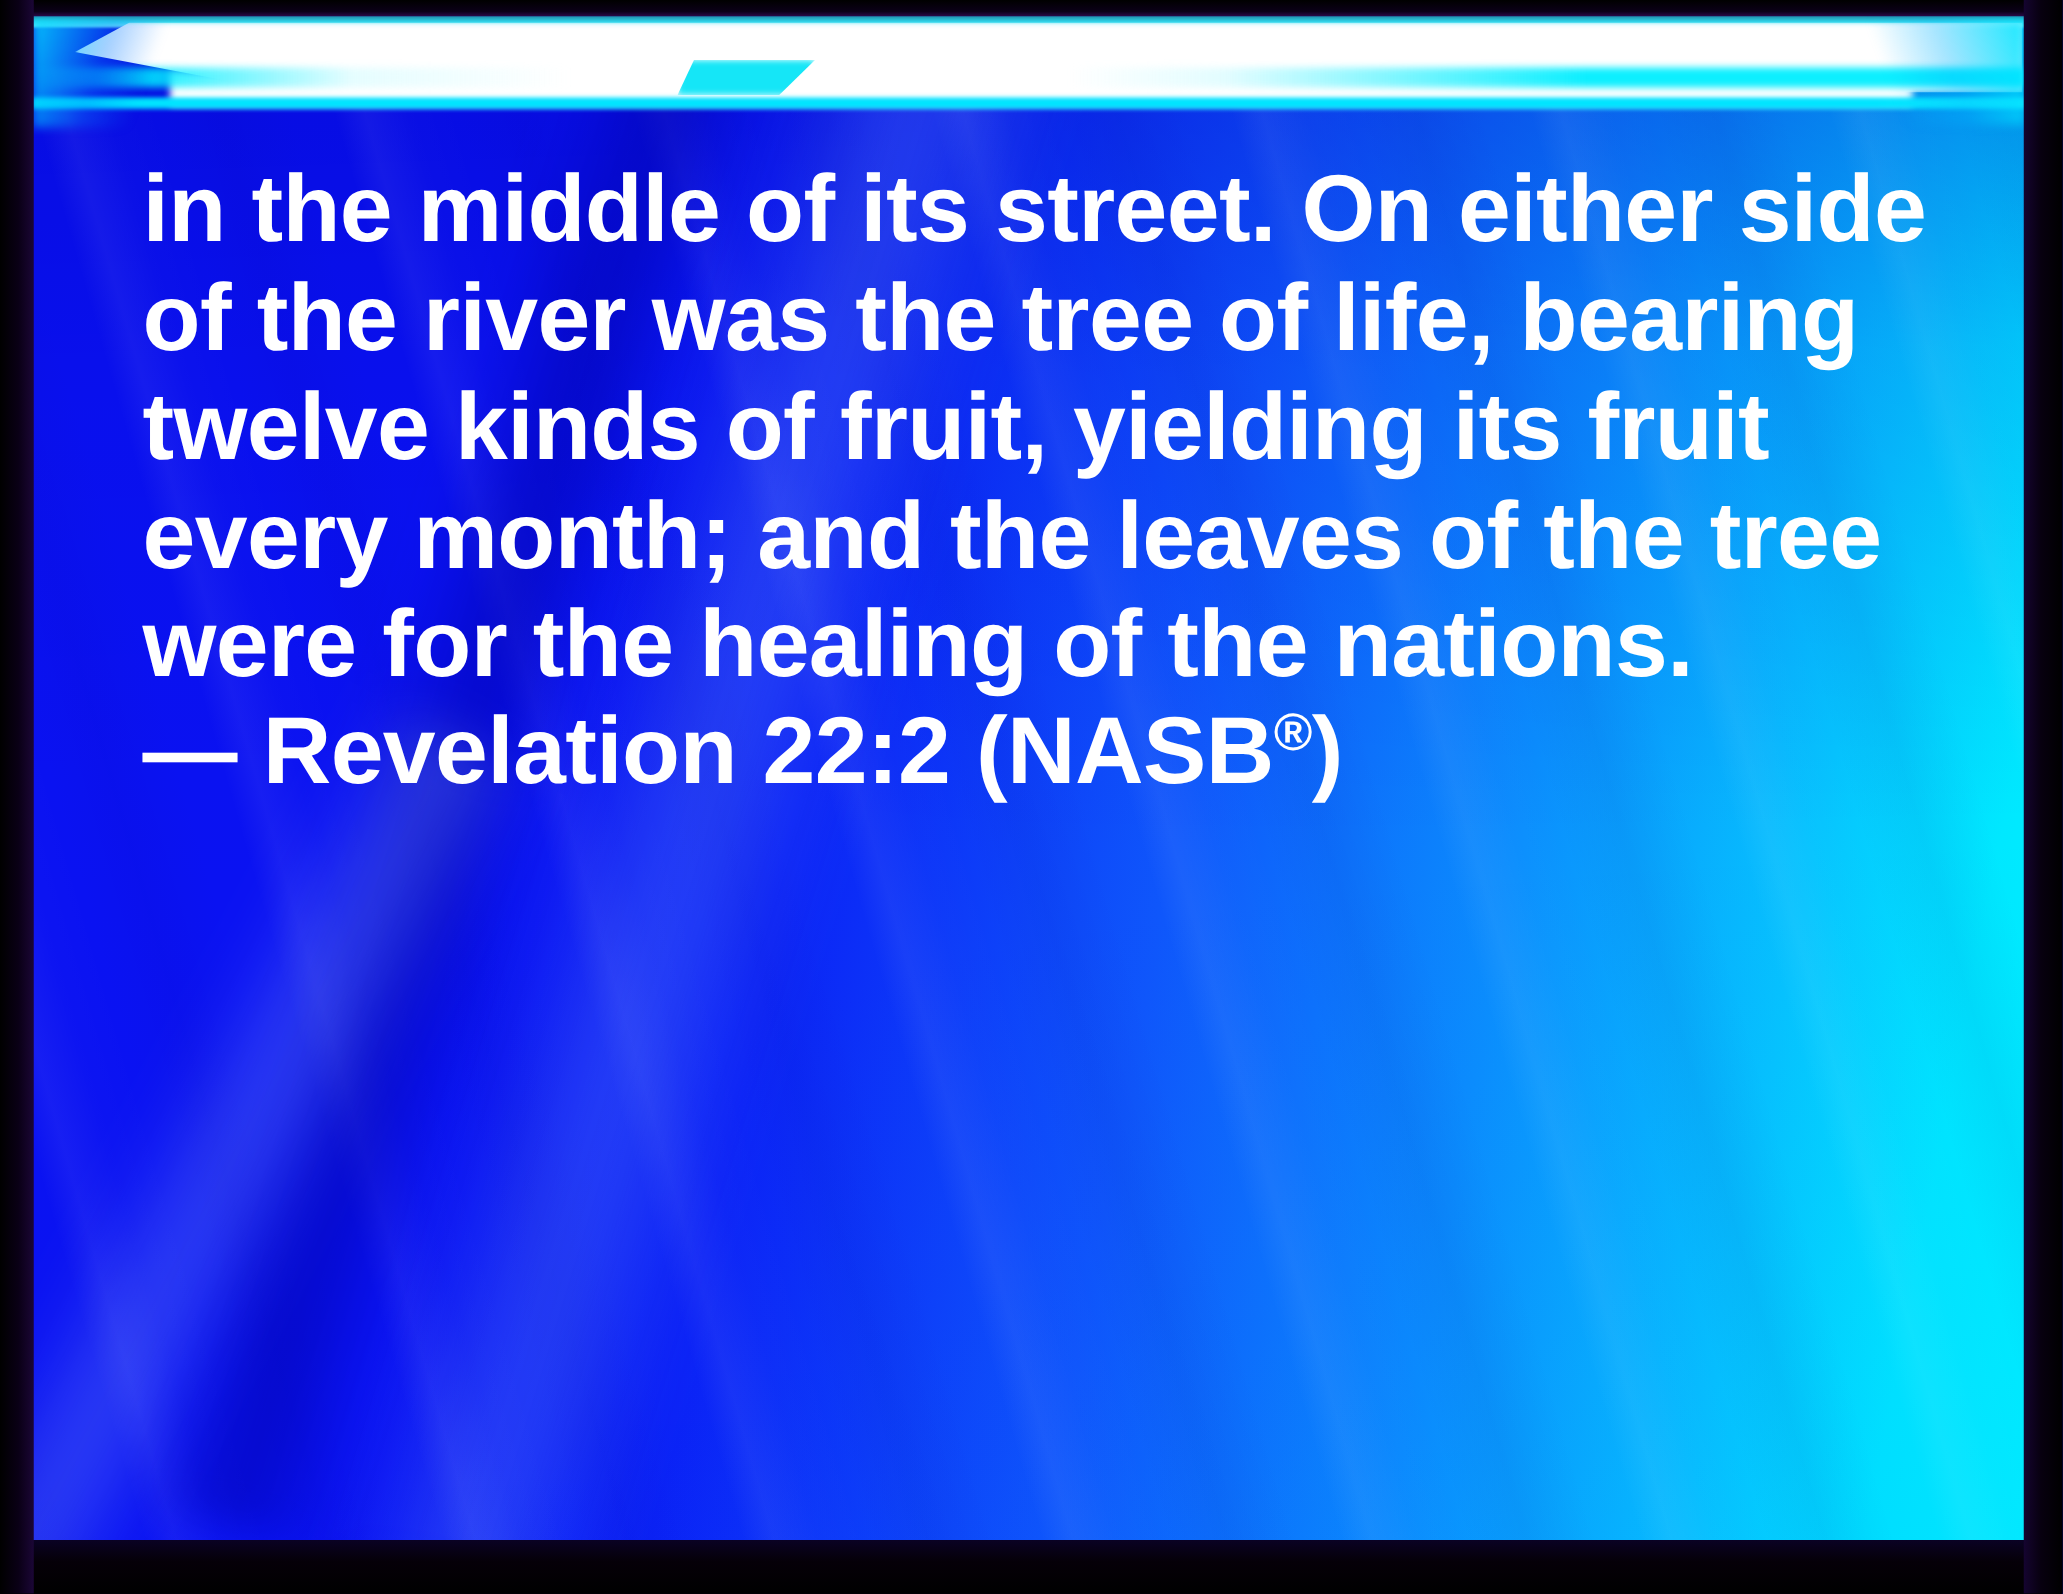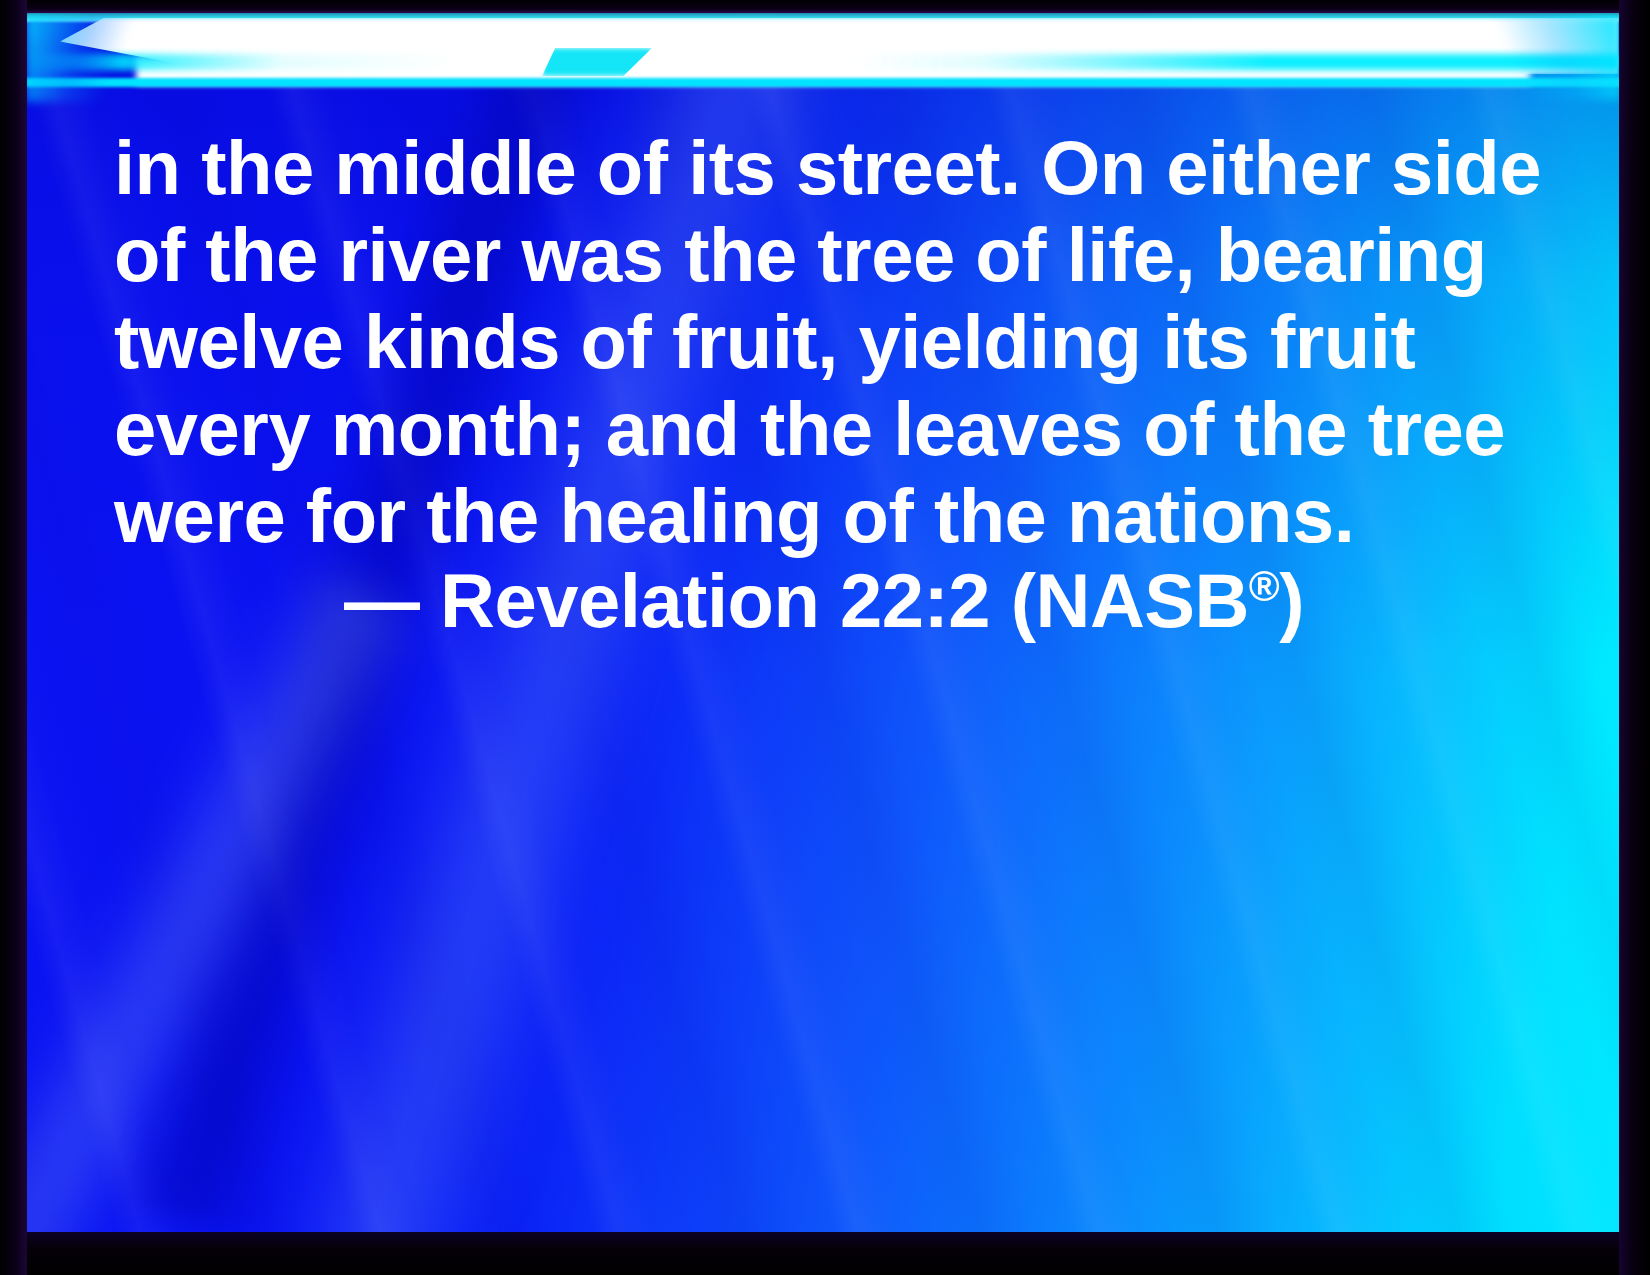--- a/index.html
+++ b/index.html
@@ -236,21 +236,21 @@
     line-height: 87px;
     font-stretch: condensed;
     letter-spacing: -0.5px;
     white-space: pre-wrap;
   }
   .attribution {
     position: absolute;
     left: 88px;
     top: 545px;
     width: 1420px;
-    text-align: center;
+    text-align: left;
     color: #ffffff;
     font-weight: bold;
     font-size: 76px;
     line-height: 87px;
     font-stretch: condensed;
     letter-spacing: -0.5px;
     white-space: nowrap;
   }
   .attribution .reg {
     font-size: 42px;

